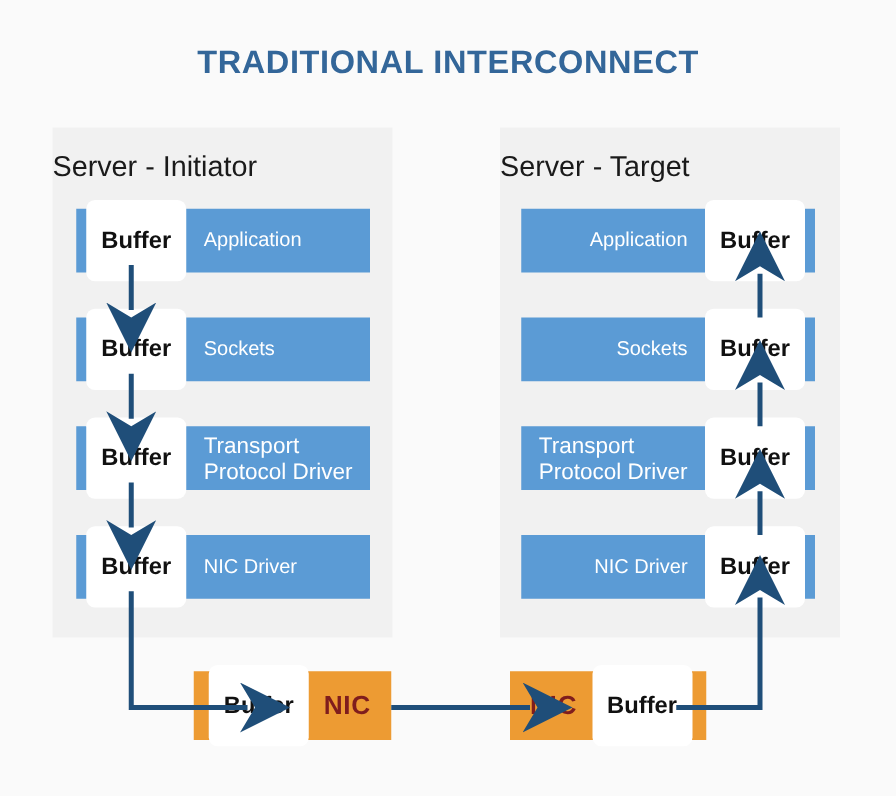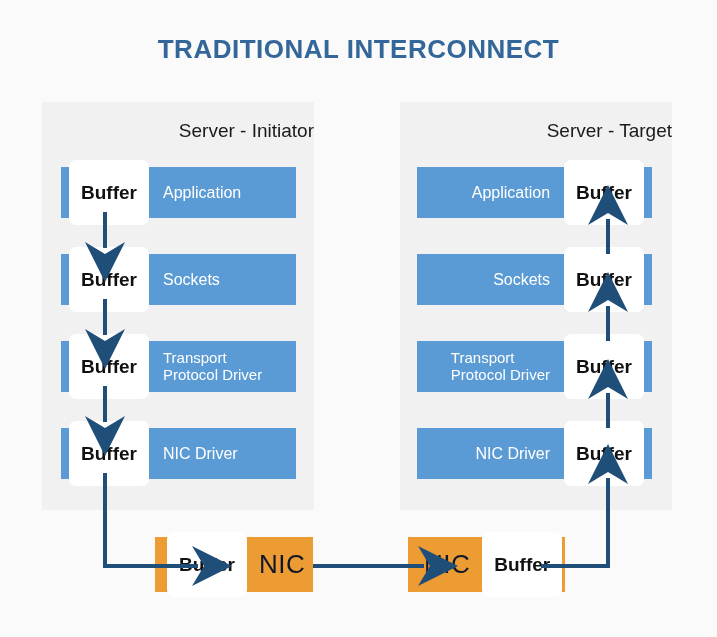--- a/index.html
+++ b/index.html
@@ -38,22 +38,22 @@
     background: #f1f1f1;
   }
   #panel-initiator { left: 42px;  top: 102px; width: 272px; height: 408px; }
   #panel-target    { left: 400px; top: 102px; width: 272px; height: 408px; }
 
   .panel-title {
     position: absolute;
     left: 0;
     top: 18px;
     width: 100%;
-    text-align: right;
-    font-size: 19px;
+    text-align: left;
+    font-size: 23px;
     color: #1a1a1a;
   }
 
   
   .layer {
     position: absolute;
     height: 51px;
     background: #5b9bd5;
     display: flex;
     align-items: center;
@@ -63,21 +63,21 @@
   .layer.right { left: 417px; width: 235px; padding-right: 8px; justify-content: flex-end; }
 
   .layer-label {
     color: #ffffff;
     font-size: 16px;
     white-space: pre-line;
     line-height: 1.12;
   }
   .layer.left  .layer-label { margin-left: 14px; }
   .layer.right .layer-label { margin-right: 14px; }
-  .layer-label.small { font-size: 15px; }
+  .layer-label.small { font-size: 18px; }
 
   
   .buffer {
     background: #ffffff;
     border-radius: 7px;
     color: #111111;
     font-size: 19px;
     font-weight: bold;
     padding: 23px 12px;
     line-height: 1;
@@ -89,23 +89,23 @@
     position: absolute;
     height: 55px;
     background: #ed9b33;
     display: flex;
     align-items: center;
     box-sizing: border-box;
   }
   #nic-initiator { left: 155px; top: 537px; width: 158px; padding-left: 12px; }
   #nic-target    { left: 408px; top: 537px; width: 157px; padding-left: 16px; }
   .nic-label {
-    color: #0f172a;
-    font-size: 26px;
-    font-weight: normal;
+    color: #7f1d1d;
+    font-size: 21px;
+    font-weight: bold;
     letter-spacing: 0.5px;
   }
   #nic-initiator .nic-label { margin-left: 12px; }
   #nic-target    .buffer    { margin-left: 12px; }
 
   
   #connectors {
     position: absolute;
     left: 0;
     top: 0;

